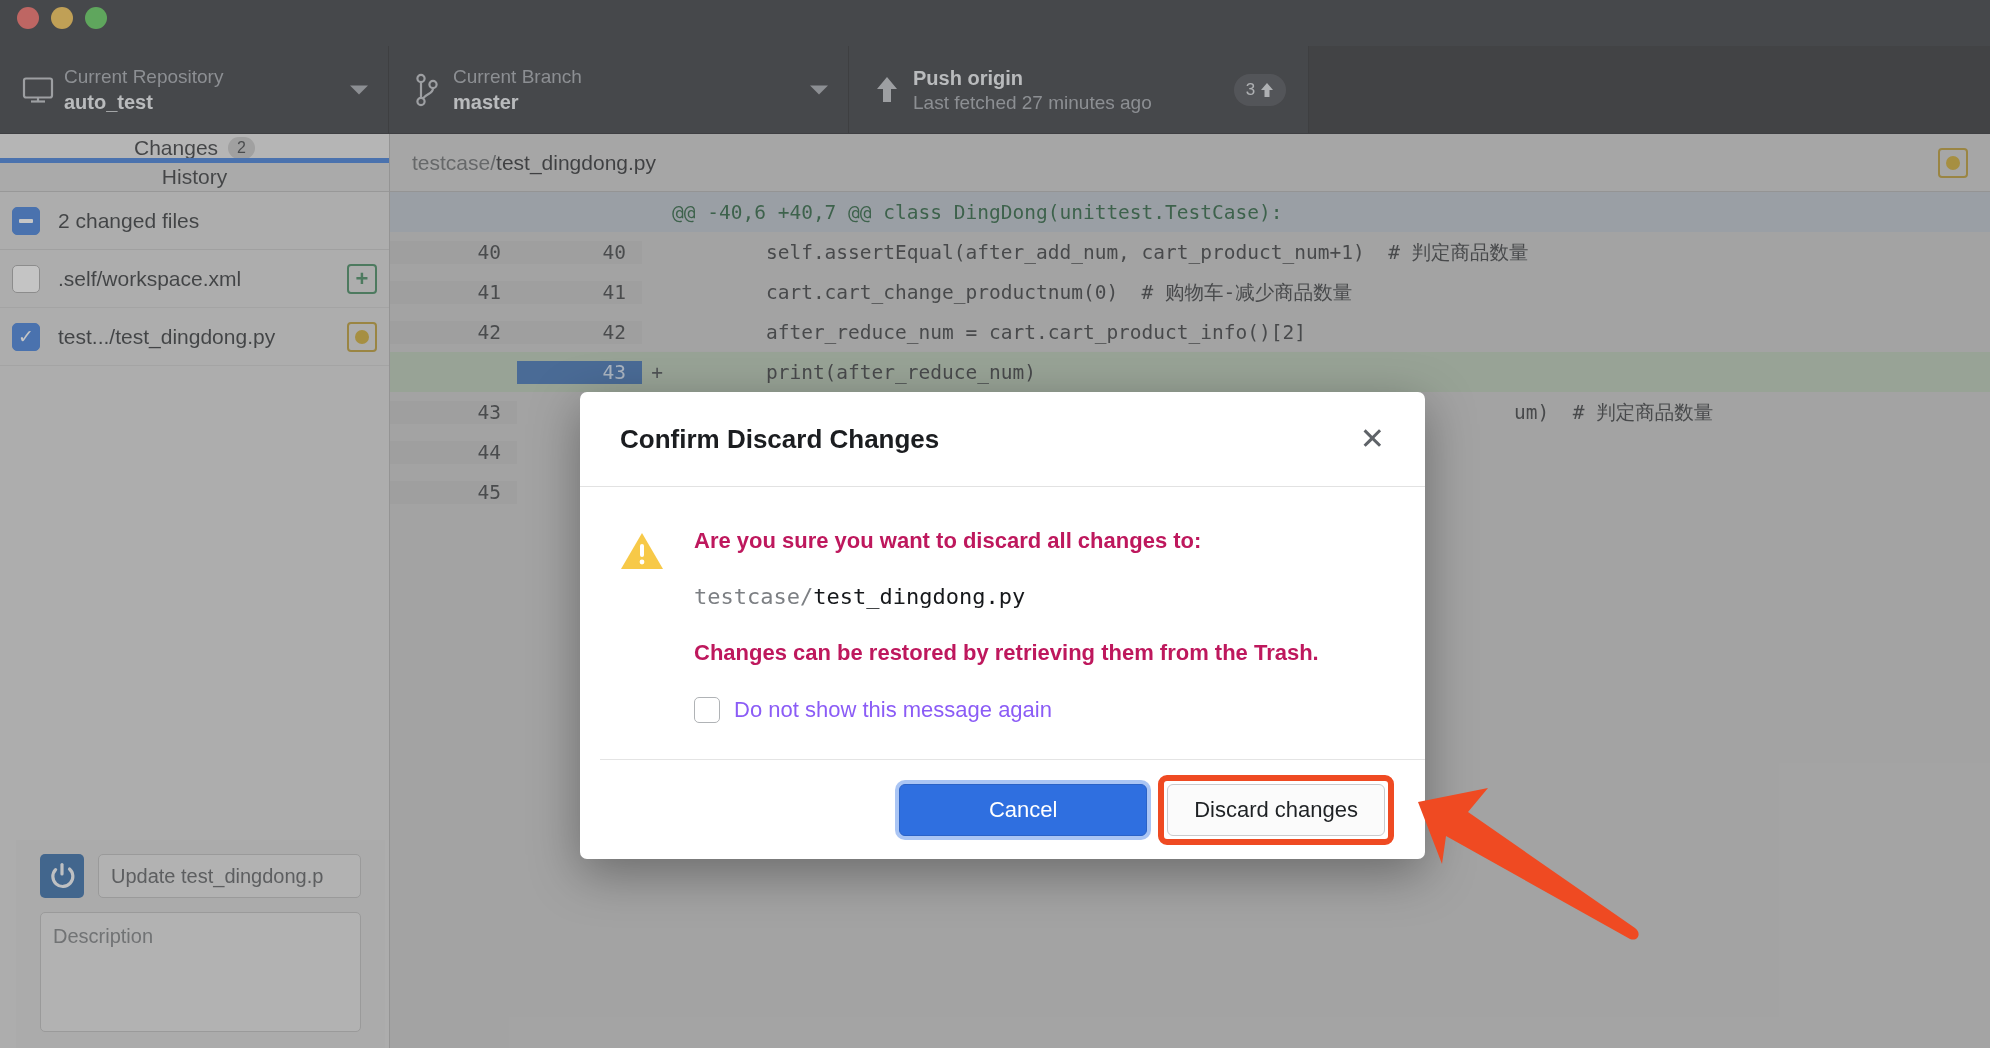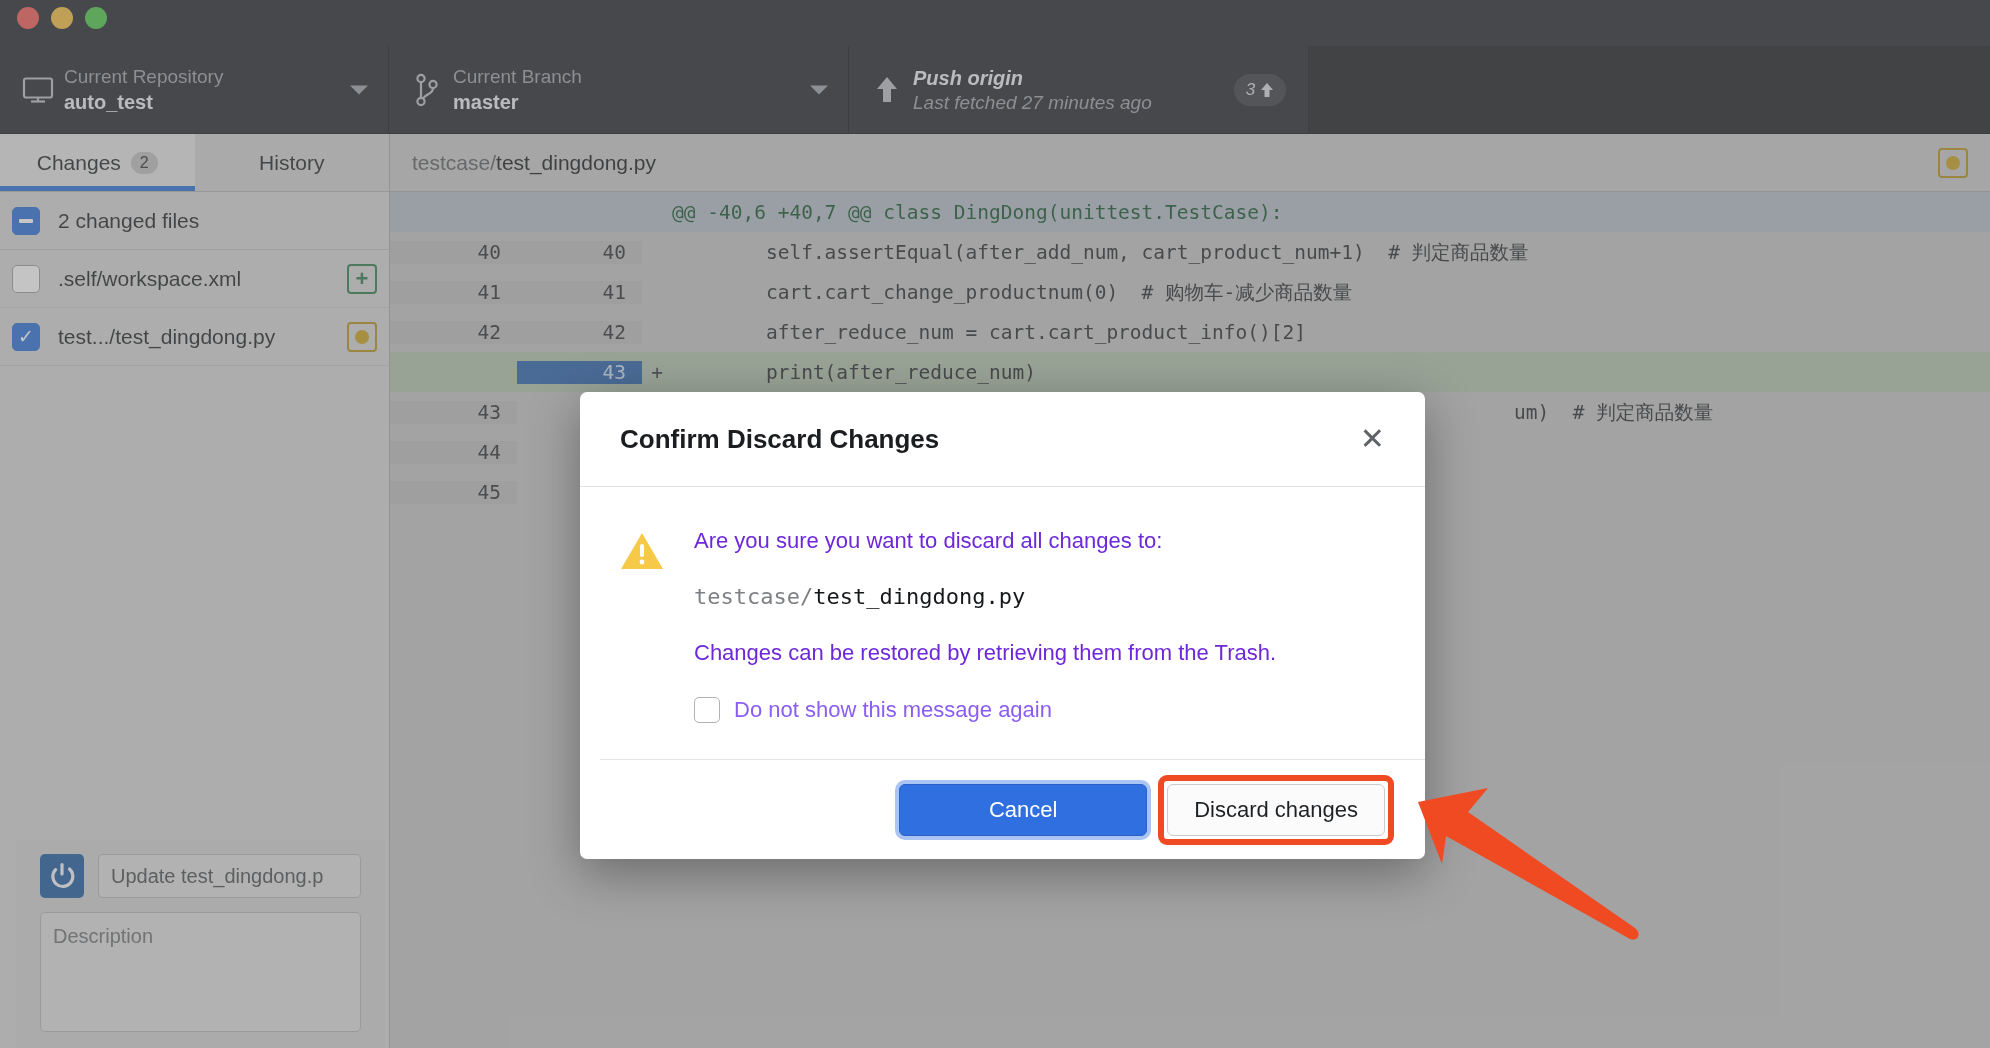--- a/index.html
+++ b/index.html
@@ -36,21 +36,21 @@
   }
   .tb-cell {
     position: relative;
     display: flex; align-items: center;
     border-right: 1px solid #15171a;
     padding: 0 18px;
     cursor: default;
   }
   .tb-cell.repo { width: 389px; }
   .tb-cell.branch { width: 460px; }
-  .tb-cell.push { width: 460px; font-style: italic; }
+  .tb-cell.push { width: 460px; }
   .tb-icon {
     width: 40px; flex: 0 0 40px;
     display: flex; align-items: center; justify-content: center;
     color: #b8bcc2;
   }
   .tb-texts { display: flex; flex-direction: column; justify-content: center; gap: 2px; margin-left: 6px; }
   .tb-label { font-size: 19px; color: #9ba0a7; line-height: 22px; }
   .tb-value { font-size: 20px; color: #e9ecef; font-weight: bold; line-height: 24px; }
   .tb-caret {
     position: absolute; right: 20px; top: 50%; transform: translateY(-50%);
@@ -66,21 +66,21 @@
     font-size: 17px; padding: 0 10px;
   }
   .tb-rest { flex: 1 1 auto; background: #1c1e22; }
 
   
   .sidebar {
     position: absolute; left: 0; top: 134px; width: 390px; bottom: 0;
     background: #d4d4d4;
     border-right: 1px solid #a9a9a9;
   }
-  .tabs { display: flex; height: 58px; background: #cfcfcf; border-bottom: 1px solid #b0b0b0; }
+  .tabs { display: flex; height: 58px; background: #cfcfcf; border-bottom: 1px solid #b0b0b0; flex-direction: column; }
   .tab {
     flex: 1; display: flex; align-items: center; justify-content: center; gap: 10px;
     font-size: 21px; color: #1f2225; position: relative; cursor: default;
   }
   .tab.active { background: #e2e2e2; }
   .tab.active::after {
     content: ""; position: absolute; left: 0; right: 0; bottom: 0; height: 5px;
     background: #2a6fd6;
   }
   .tab-count {
@@ -188,21 +188,21 @@
   }
   .modal-head {
     height: 95px; display: flex; align-items: center; padding: 8px 40px;
     border-bottom: 1px solid #e2e2e2;
   }
   .modal-title { font-size: 26px; font-weight: bold; color: #1b1d20; flex: 1 1 auto; }
   .modal-close { font-size: 30px; color: #5f6368; line-height: 1; cursor: default; }
   .modal-body { padding: 40px 40px 36px 40px; display: flex; gap: 30px; }
   .warn-icon { flex: 0 0 44px; padding-top: 4px; }
   .body-texts { flex: 1 1 auto; display: flex; flex-direction: column; gap: 28px; }
-  .b-line { font-size: 22px; color: #6d28d9; line-height: 28px; }
+  .b-line { font-size: 22px; color: #be185d; line-height: 28px; font-weight: bold; }
   .b-path { font-size: 22px; line-height: 28px; font-family: "DejaVu Sans Mono", monospace; }
   .b-path .dir { color: #7c7f83; }
   .b-path .fname { color: #16181b; }
   .checkrow { display: flex; align-items: center; gap: 14px; margin-top: 2px; }
   .mcb {
     width: 26px; height: 26px; flex: 0 0 26px; border-radius: 5px;
     border: 1px solid #b0b3b6; background: #fff;
   }
   .checkrow span { font-size: 22px; color: #8b5cf6; }
   .modal-foot {

